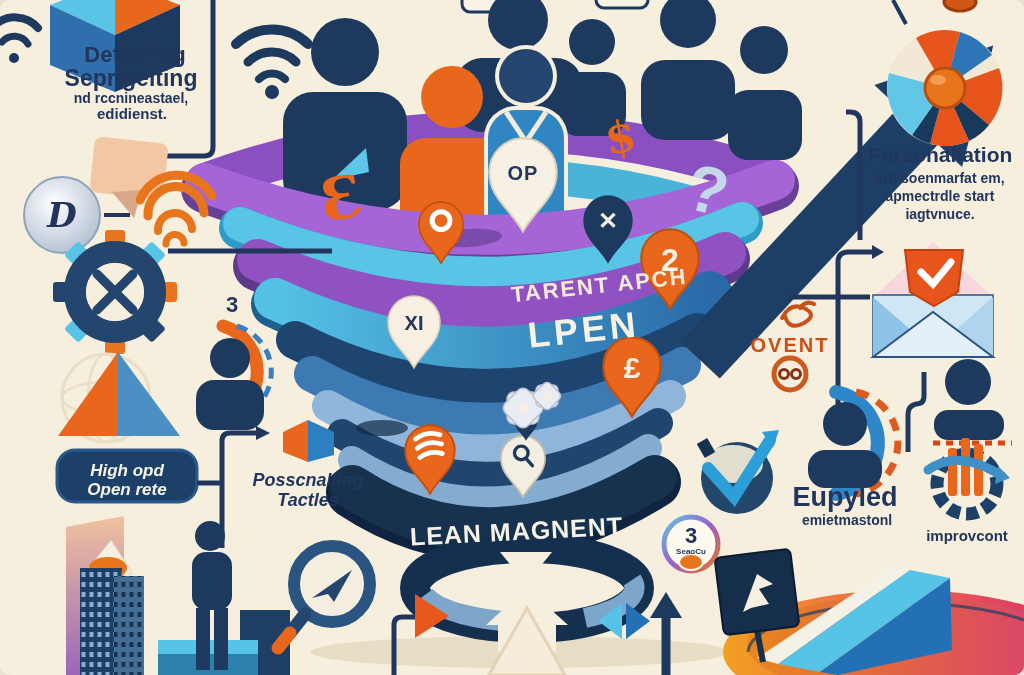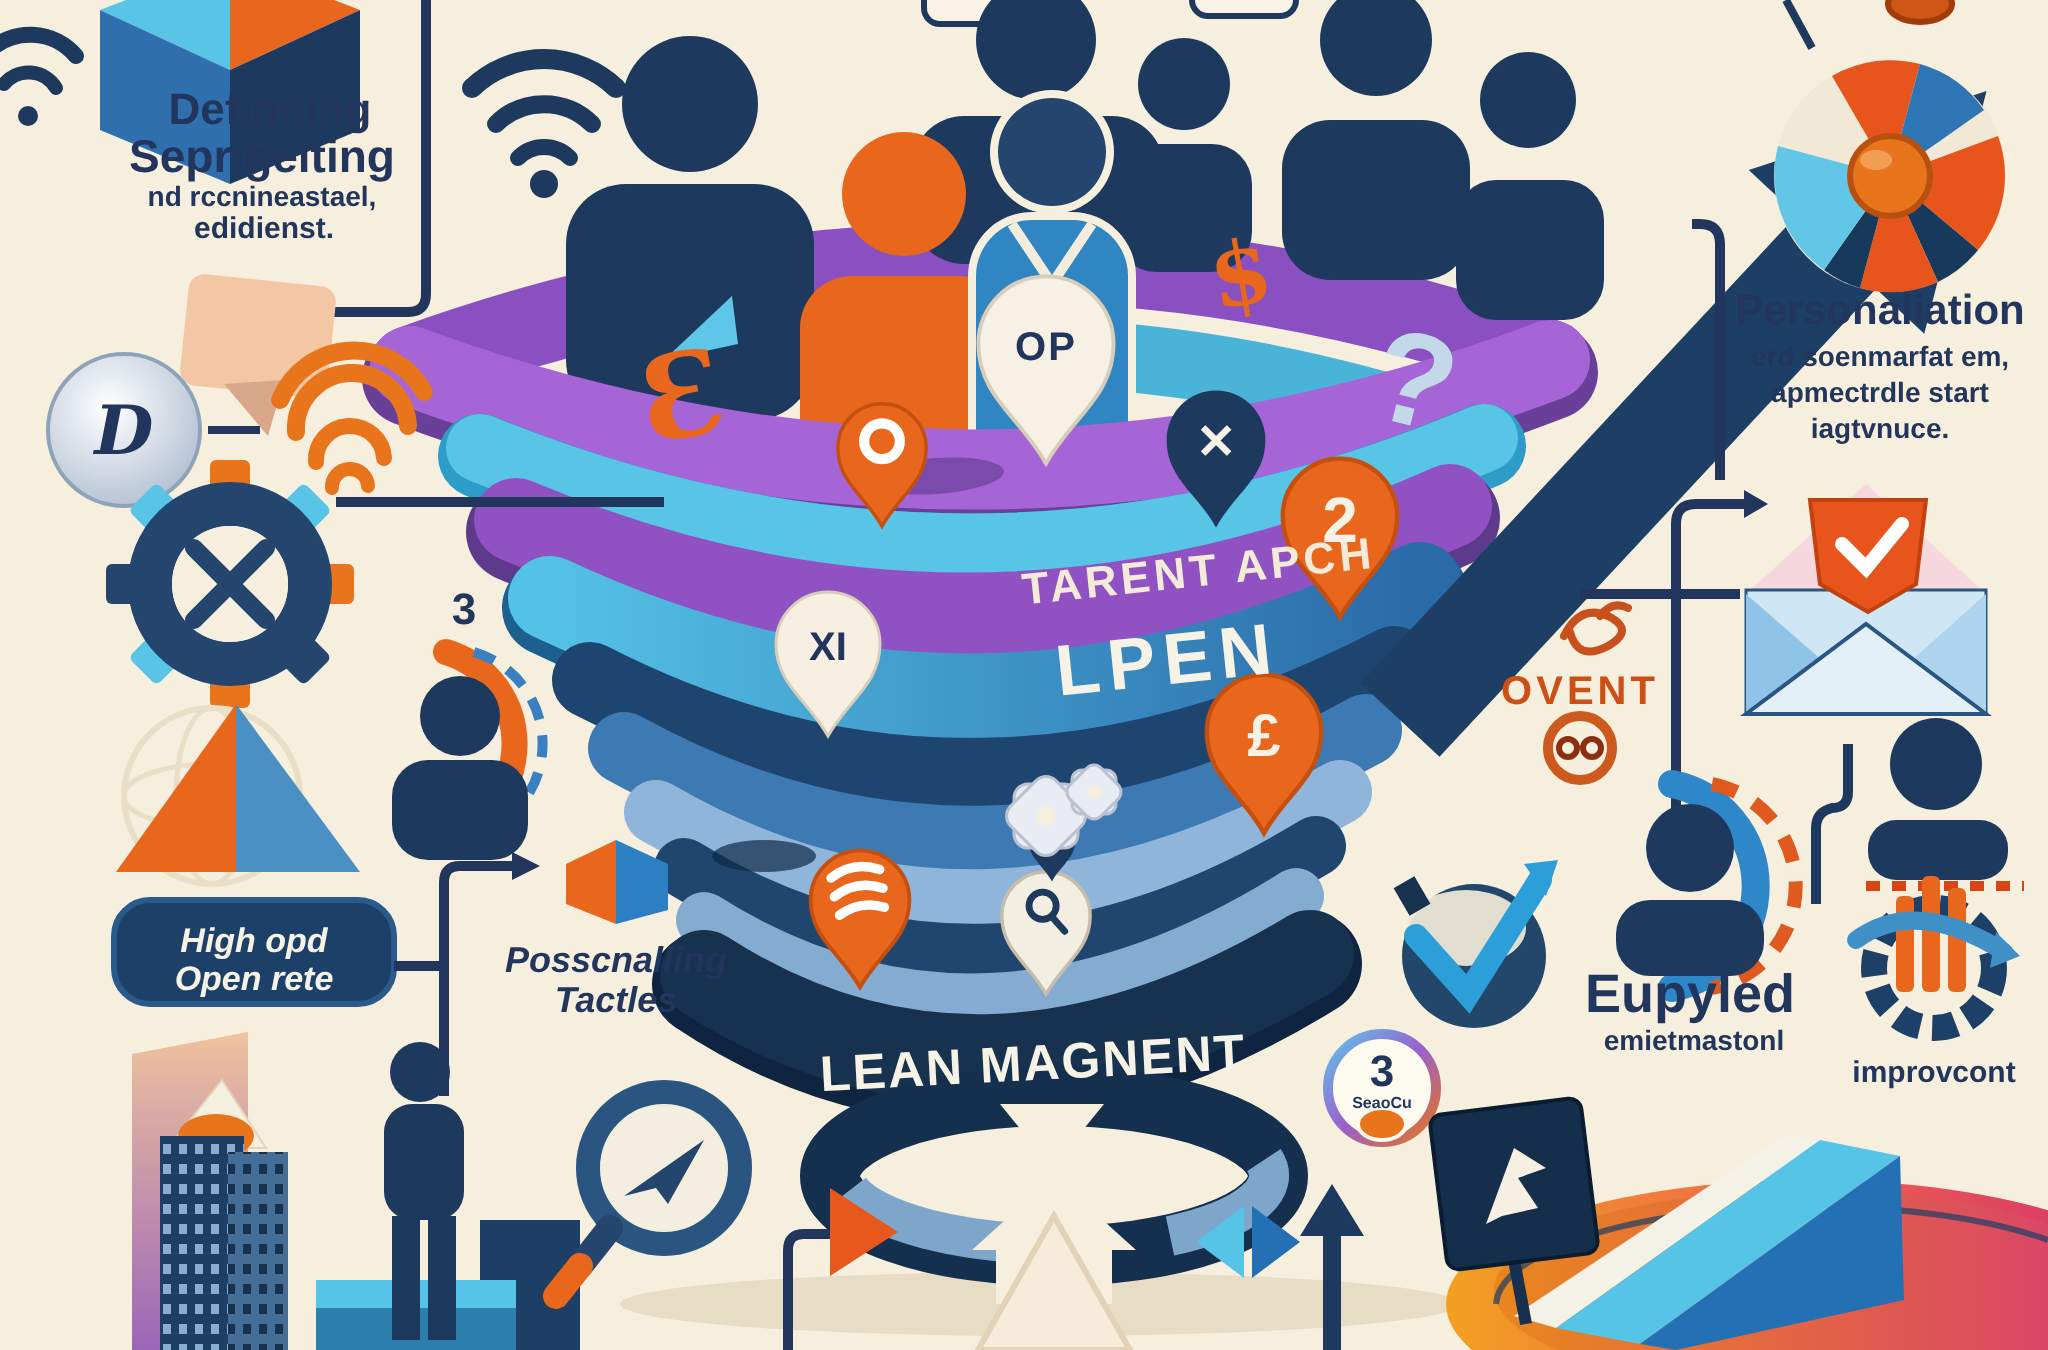--- a/index.html
+++ b/index.html
@@ -1,16 +1,16 @@
 <!DOCTYPE html>
 <html><head>
 <meta charset="utf-8">
 <style>
   html,body{margin:0;padding:0;background:#e9e2d2;}
-  #canvas{position:relative;width:1024px;height:675px;overflow:hidden;background:#f6efde;}
+  #canvas{position:relative;width:1024px;height:675px;overflow:hidden;background:#f6efde;border-radius:10px;}
   svg{display:block}
   text{font-family:"Liberation Sans",sans-serif;}
   .ctr{text-anchor:middle}
   .t-navy{fill:#22355c;font-weight:bold}
   .t-white{fill:#f6f2e6;font-weight:bold}
   .t-cream{fill:#f3ead8;font-weight:bold}
   .t-orange{fill:#cc4f16;font-weight:bold}
   .ital{font-style:italic}
   .serif{font-family:"DejaVu Serif",serif}
 </style>

